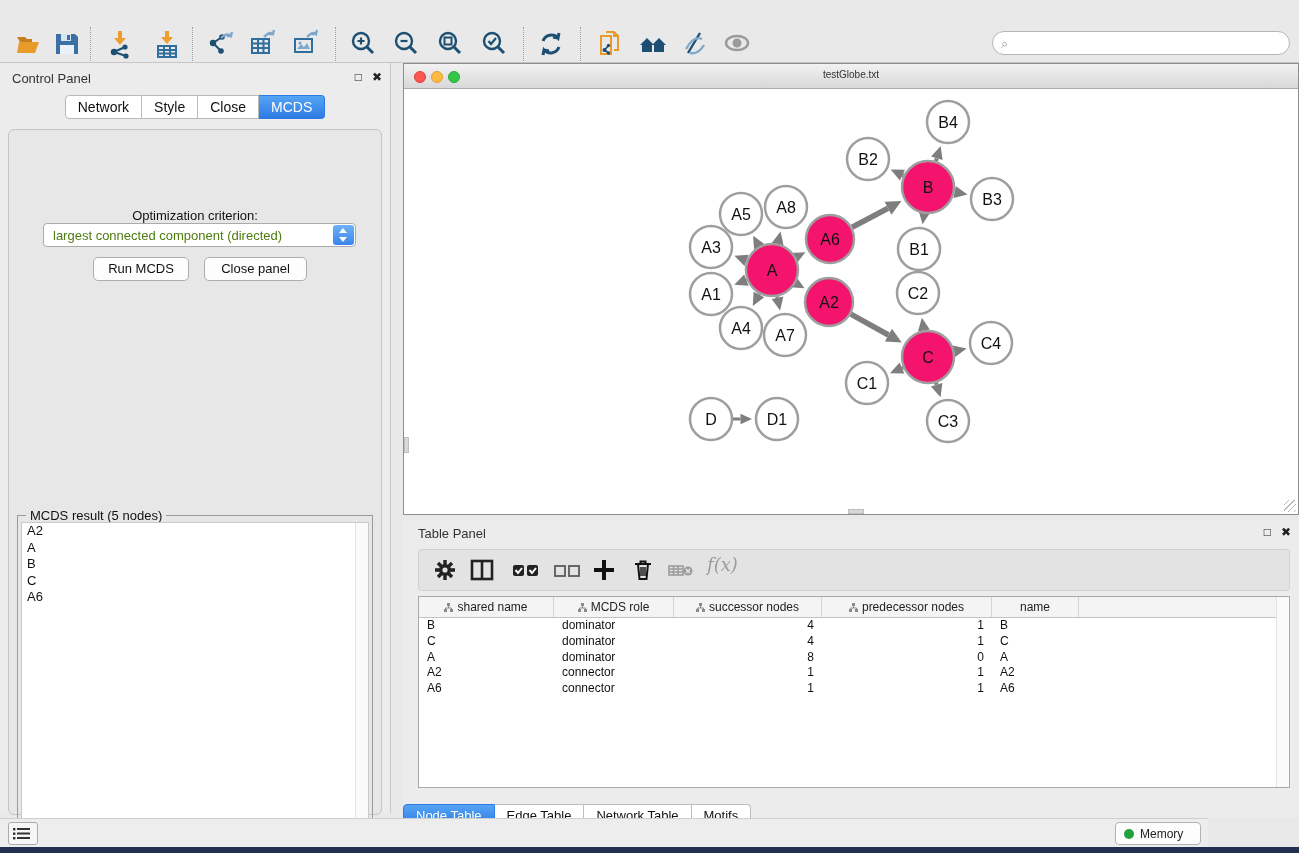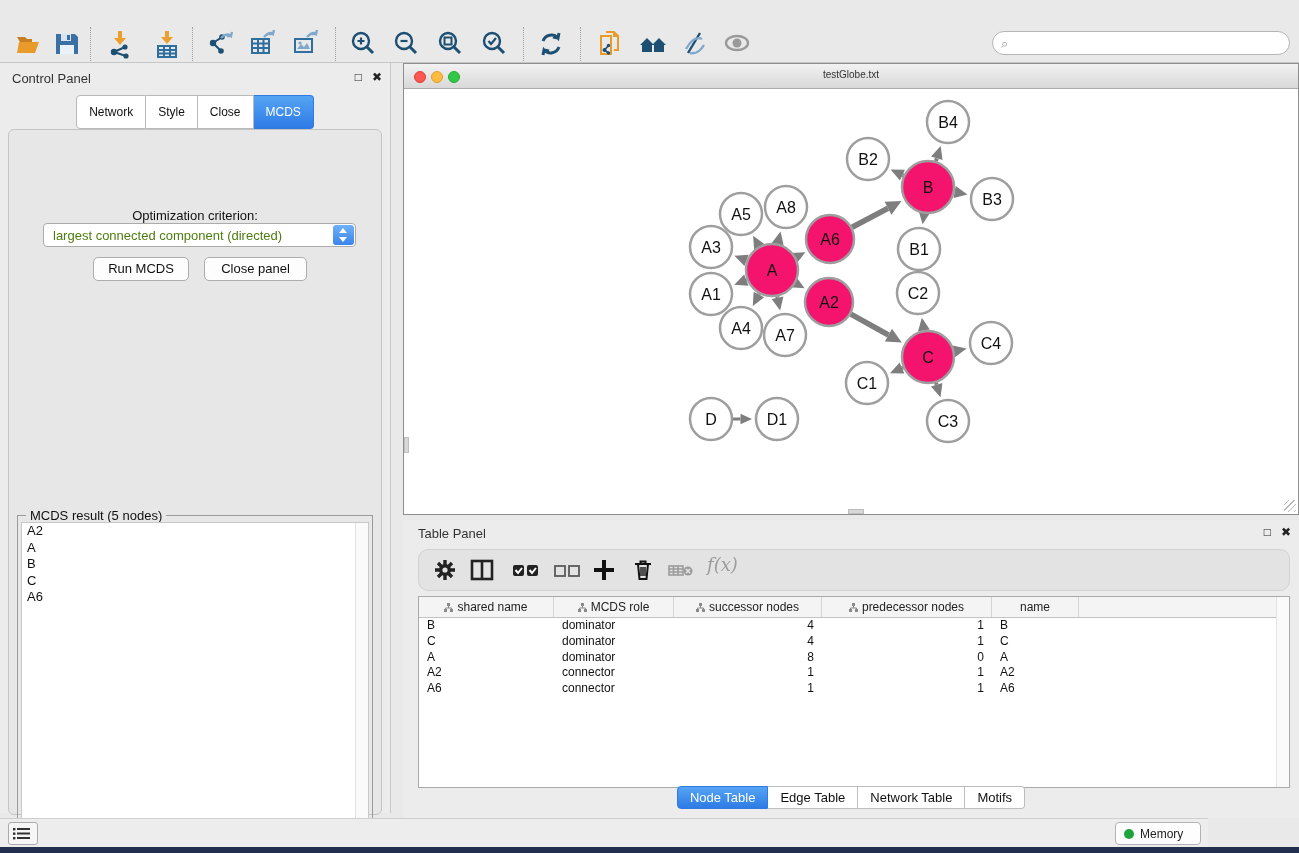--- a/index.html
+++ b/index.html
@@ -21,21 +21,21 @@
   .tb-sep { position:absolute; top:3px; width:0; height:34px; border-left:1px dotted #9F9F9F; }
   .searchbox { position:absolute; right:9px; top:7px; width:298px; height:24px; background:#fff; border:1px solid #B5B5B5; border-radius:12px; }
   .searchbox .mag { position:absolute; left:8px; top:4px; color:#9A9A9A; font-size:13px; }
 
   
   .control-panel { position:absolute; left:0; top:63px; width:391px; height:750px; background:#ECECEC; border-right:1px solid #C9C9C9; }
   .panel-title { position:absolute; left:12px; top:8px; font-size:13px; color:#333; }
   .win-btns { position:absolute; right:8px; top:7px; font-size:12px; color:#222; }
   .win-btns span { margin-left:10px; cursor:pointer; }
   .cp-tabs { position:absolute; left:0; right:0; top:32px; text-align:center; z-index:3; }
-  .cp-tab { display:inline-block; padding:9px 12px; font-size:12px; background:#fff; border:1px solid #B9B9B9; border-left:none; color:#111; cursor:pointer; vertical-align:top; }
+  .cp-tab { display:inline-block; padding:3px 12px; font-size:14px; background:#fff; border:1px solid #B9B9B9; border-left:none; color:#111; cursor:pointer; vertical-align:top; }
   .cp-tab:first-child { border-left:1px solid #B9B9B9; border-radius:4px 0 0 4px; }
   .cp-tab:last-child { border-radius:0 4px 4px 0; }
   .cp-tab.active { background:linear-gradient(#55A4F3,#2E7BE5); border-color:#2E7BE5; color:#fff; }
   .cp-content { position:absolute; left:8px; right:8px; top:54px; height:686px; background:#E7E7E7; border:1px solid #C4C4C4; border-radius:6px;margin-top:12px; }
   .opt-label { position:absolute; left:0; right:0; top:78px; text-align:center; font-size:13px; color:#111; }
   .dropdown { position:absolute; left:34px; top:93px; width:313px; height:24px; background:#fff; border:1px solid #ABABAB; border-radius:4px; }
   .dropdown .val { position:absolute; left:9px; top:4px; font-size:13px; color:#4d7c0f; white-space:nowrap; }
   .dropdown .stepper { position:absolute; right:1px; top:1px; width:21px; height:20px; background:linear-gradient(#6FB1F7,#3A85EC); border-radius:3px; }
   .stepper .up, .stepper .dn { position:absolute; left:6px; width:0; height:0; border-left:4.5px solid transparent; border-right:4.5px solid transparent; }
   .stepper .up { top:3px; border-bottom:5px solid #fff; }
@@ -52,32 +52,32 @@
   .net-titlebar { position:absolute; left:0; top:0; right:0; height:25px; background:linear-gradient(#F2F2F2,#D8D8D8); border-bottom:1px solid #ABABAB; }
   .net-titlebar .title { position:absolute; left:0; right:0; top:5px; text-align:center; font-size:10px; color:#333; }
   .net-canvas { position:absolute; left:0; top:26px; right:0; bottom:0; background:#fff; }
   .grip { position:absolute; right:2px; bottom:2px; width:12px; height:12px;
     background:repeating-linear-gradient(135deg, transparent 0 3px, #B9B9B9 3px 4px); }
   .split-handle-v { position:absolute; left:0px; top:373px; width:5px; height:16px; background:#D8D8D8; border:1px solid #BFBFBF; }
   .split-handle-h { position:absolute; left:444px; bottom:0px; width:16px; height:5px; background:#D8D8D8; border:1px solid #BFBFBF; }
 
   
   .table-panel { position:absolute; left:403px; top:520px; width:896px; height:298px; background:#ECECEC; }
-  .tp-toolbar { position:absolute; left:15px; right:9px; top:29px; height:42px; background:#E3E3E3; border:1px solid #D2D2D2; border-radius:10px; }
+  .tp-toolbar { position:absolute; left:15px; right:9px; top:29px; height:42px; background:#E3E3E3; border:1px solid #D2D2D2; border-radius:3px; }
   .tp-icon { position:absolute; top:7px; height:26px; cursor:pointer; }
   .fx { font-family:"DejaVu Serif",serif; font-style:italic; font-size:18px; color:#9C9C9C; }
   .tp-table { position:absolute; left:15px; right:9px; top:76px; height:192px; background:#fff; border:1px solid #A9A9A9; }
   .tp-header { display:flex; height:21px; background:#F4F4F4; border-bottom:1px solid #C2C2C2; }
   .tp-hcell { position:relative; font-size:12px; color:#222; text-align:center; line-height:20px; border-right:1px solid #D5D5D5; overflow:hidden; }
   .tp-hcell .sorticon { display:inline-block; margin-right:4px; vertical-align:-1px; }
   .tp-row { display:flex; height:15.8px; }
   .tp-cell { font-size:12px; color:#111; line-height:15.5px; padding:0 8px; white-space:nowrap; overflow:hidden; }
   .num { text-align:right; }
   .tp-scroll { position:absolute; right:0; top:0; bottom:0; width:13px; background:#FAFAFA; border-left:1px solid #E2E2E2; }
-  .tp-tabs { position:absolute; left:0; right:0; top:266px; text-align:center; }
+  .tp-tabs { position:absolute; left:0; right:0; top:284px; text-align:left; }
   .tp-tab { display:inline-block; padding:3px 12px; font-size:13px; background:#fff; border:1px solid #BDBDBD; border-left:none; color:#111; cursor:pointer; vertical-align:top; }
   .tp-tab:first-child { border-left:1px solid #BDBDBD; border-radius:4px 0 0 4px; }
   .tp-tab:last-child { border-radius:0 4px 4px 0; }
   .tp-tab.active { background:linear-gradient(#55A4F3,#2E7BE5); border-color:#2E7BE5; color:#fff; }
 
   
   .statusbar { position:absolute; left:0; top:818px; width:1208px; height:29px; background:#EDEDED; border-top:1px solid #CFCFCF; }
   .status-left-btn { position:absolute; left:8px; top:3px; width:30px; height:23px; background:#F6F6F6; border:1px solid #ABABAB; border-radius:3px; cursor:pointer; }
   .memory-btn { position:absolute; right:7px; top:3px; width:86px; height:23px; background:#FDFDFD; border:1px solid #B2B2B2; border-radius:4px; cursor:pointer; }
   .memory-btn .dot { position:absolute; left:8px; top:6px; width:10px; height:10px; border-radius:50%; background:#1FA33C; }

